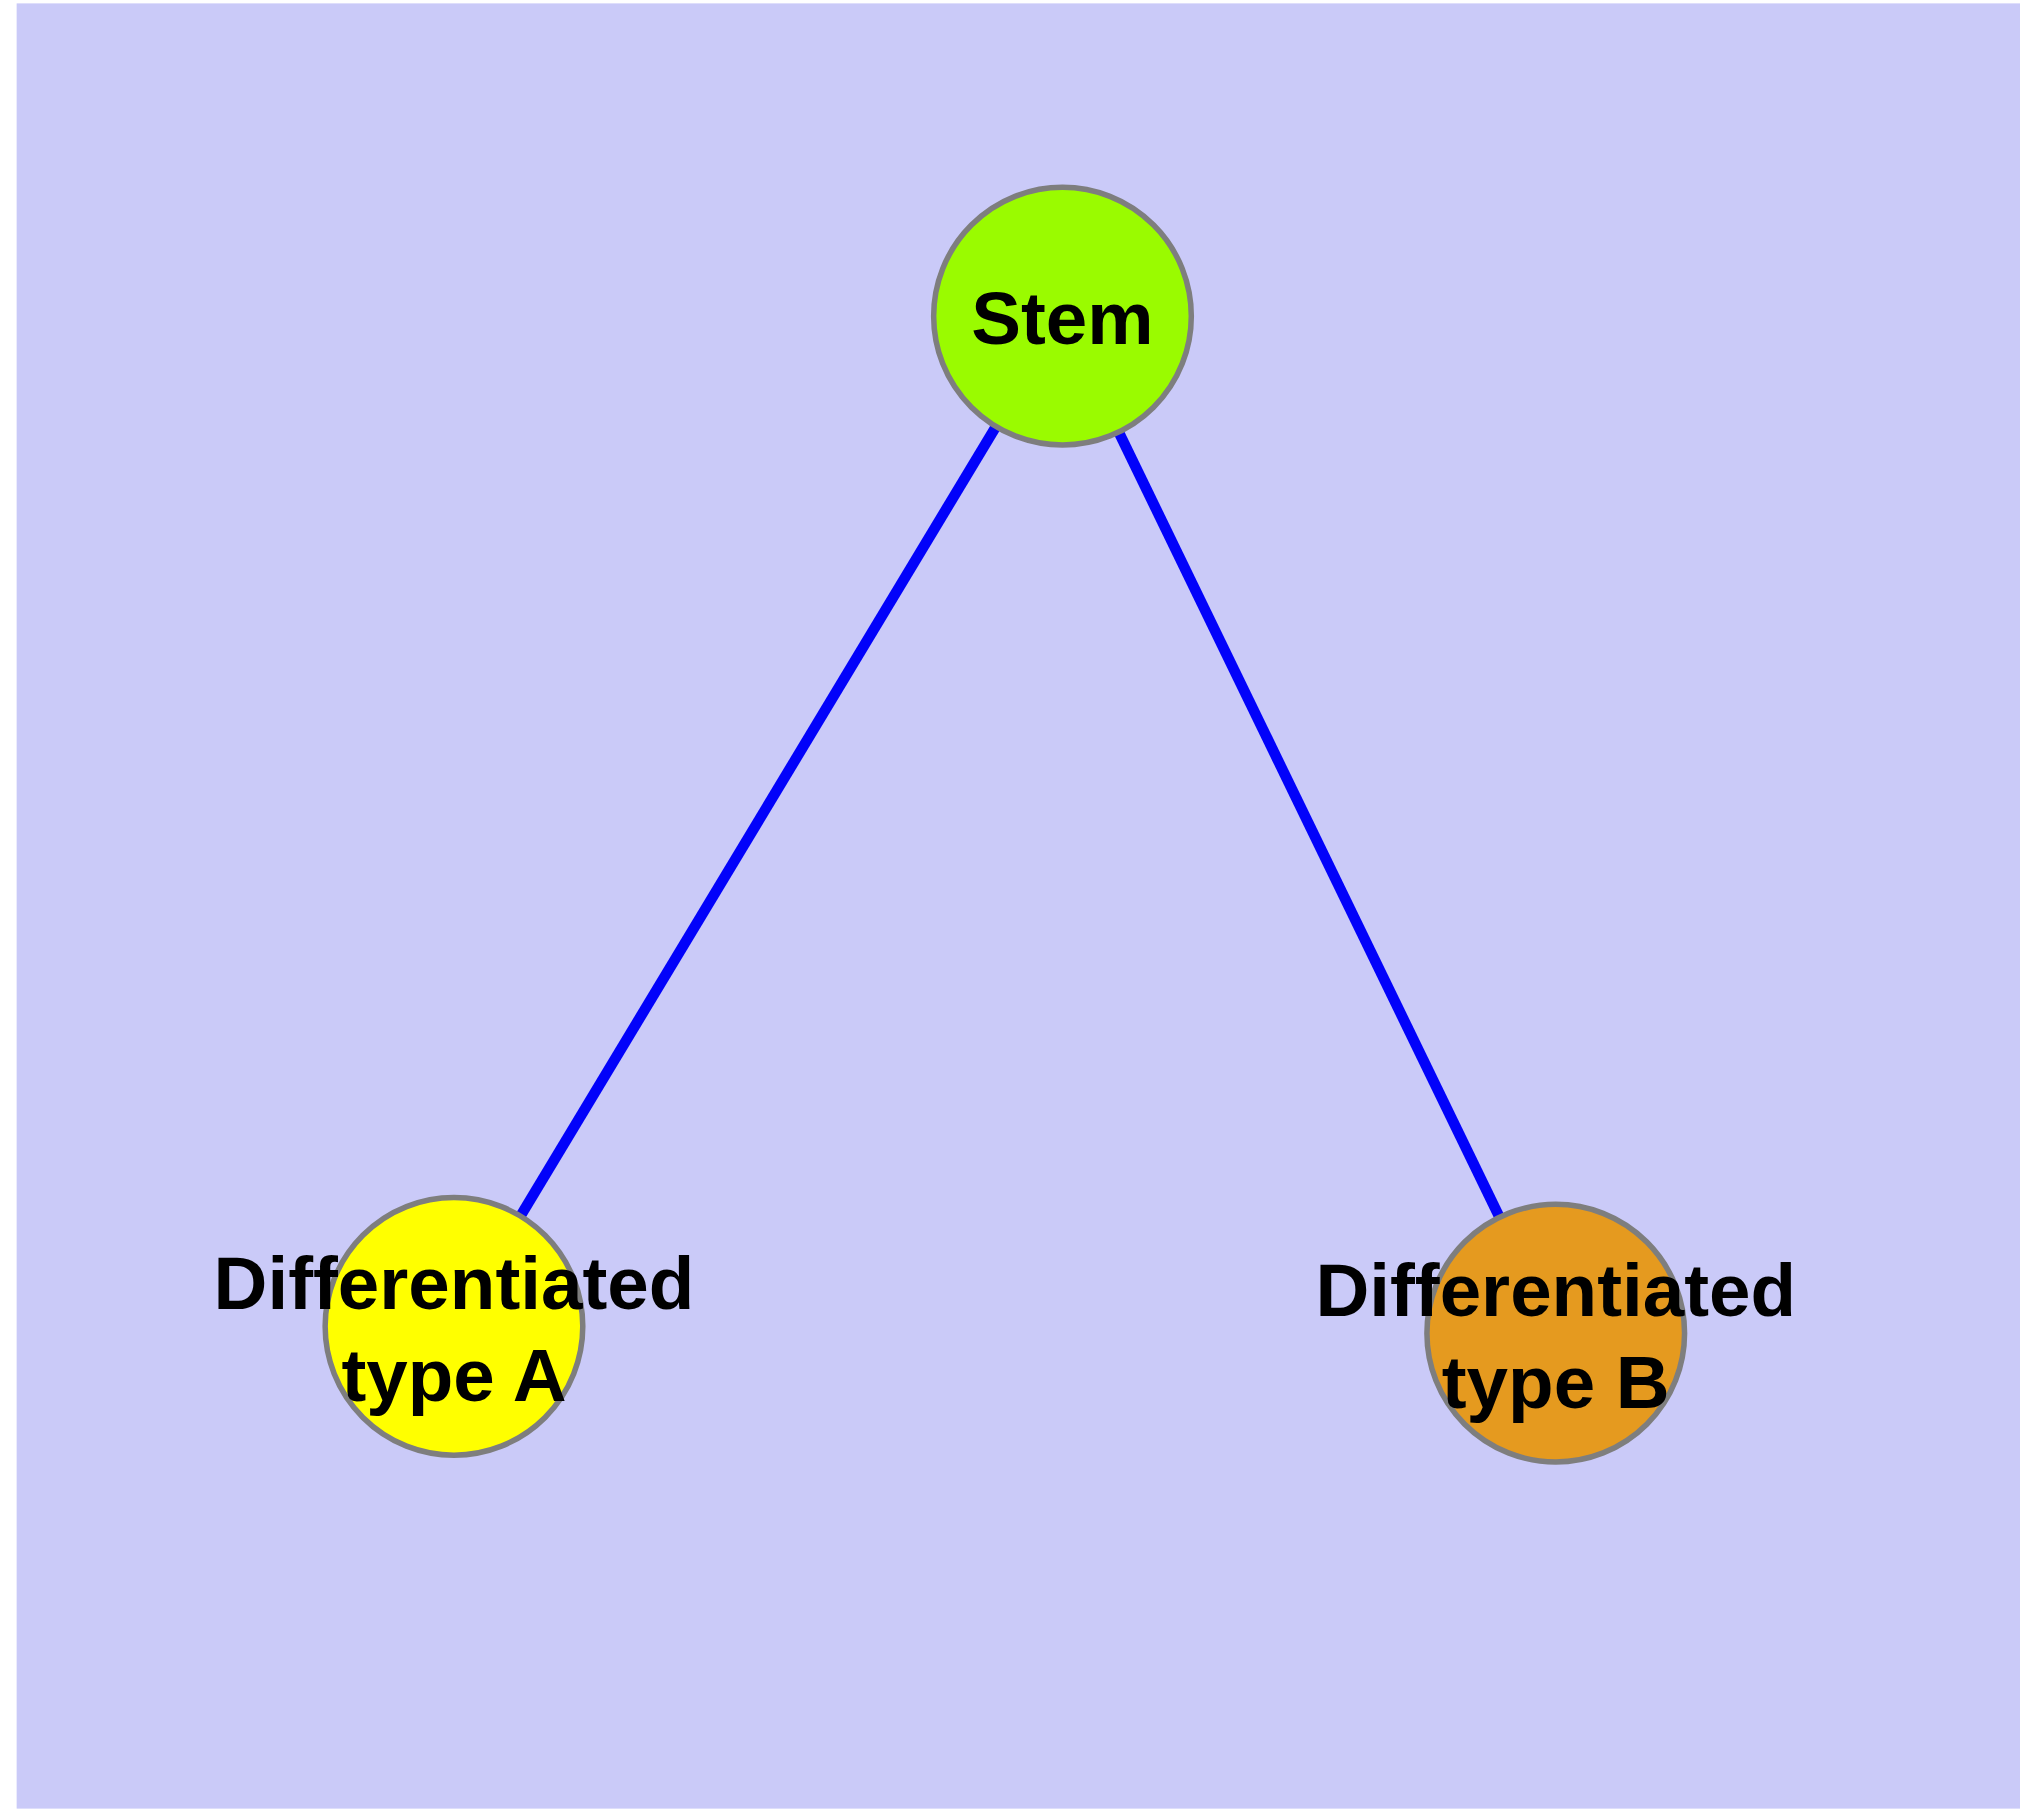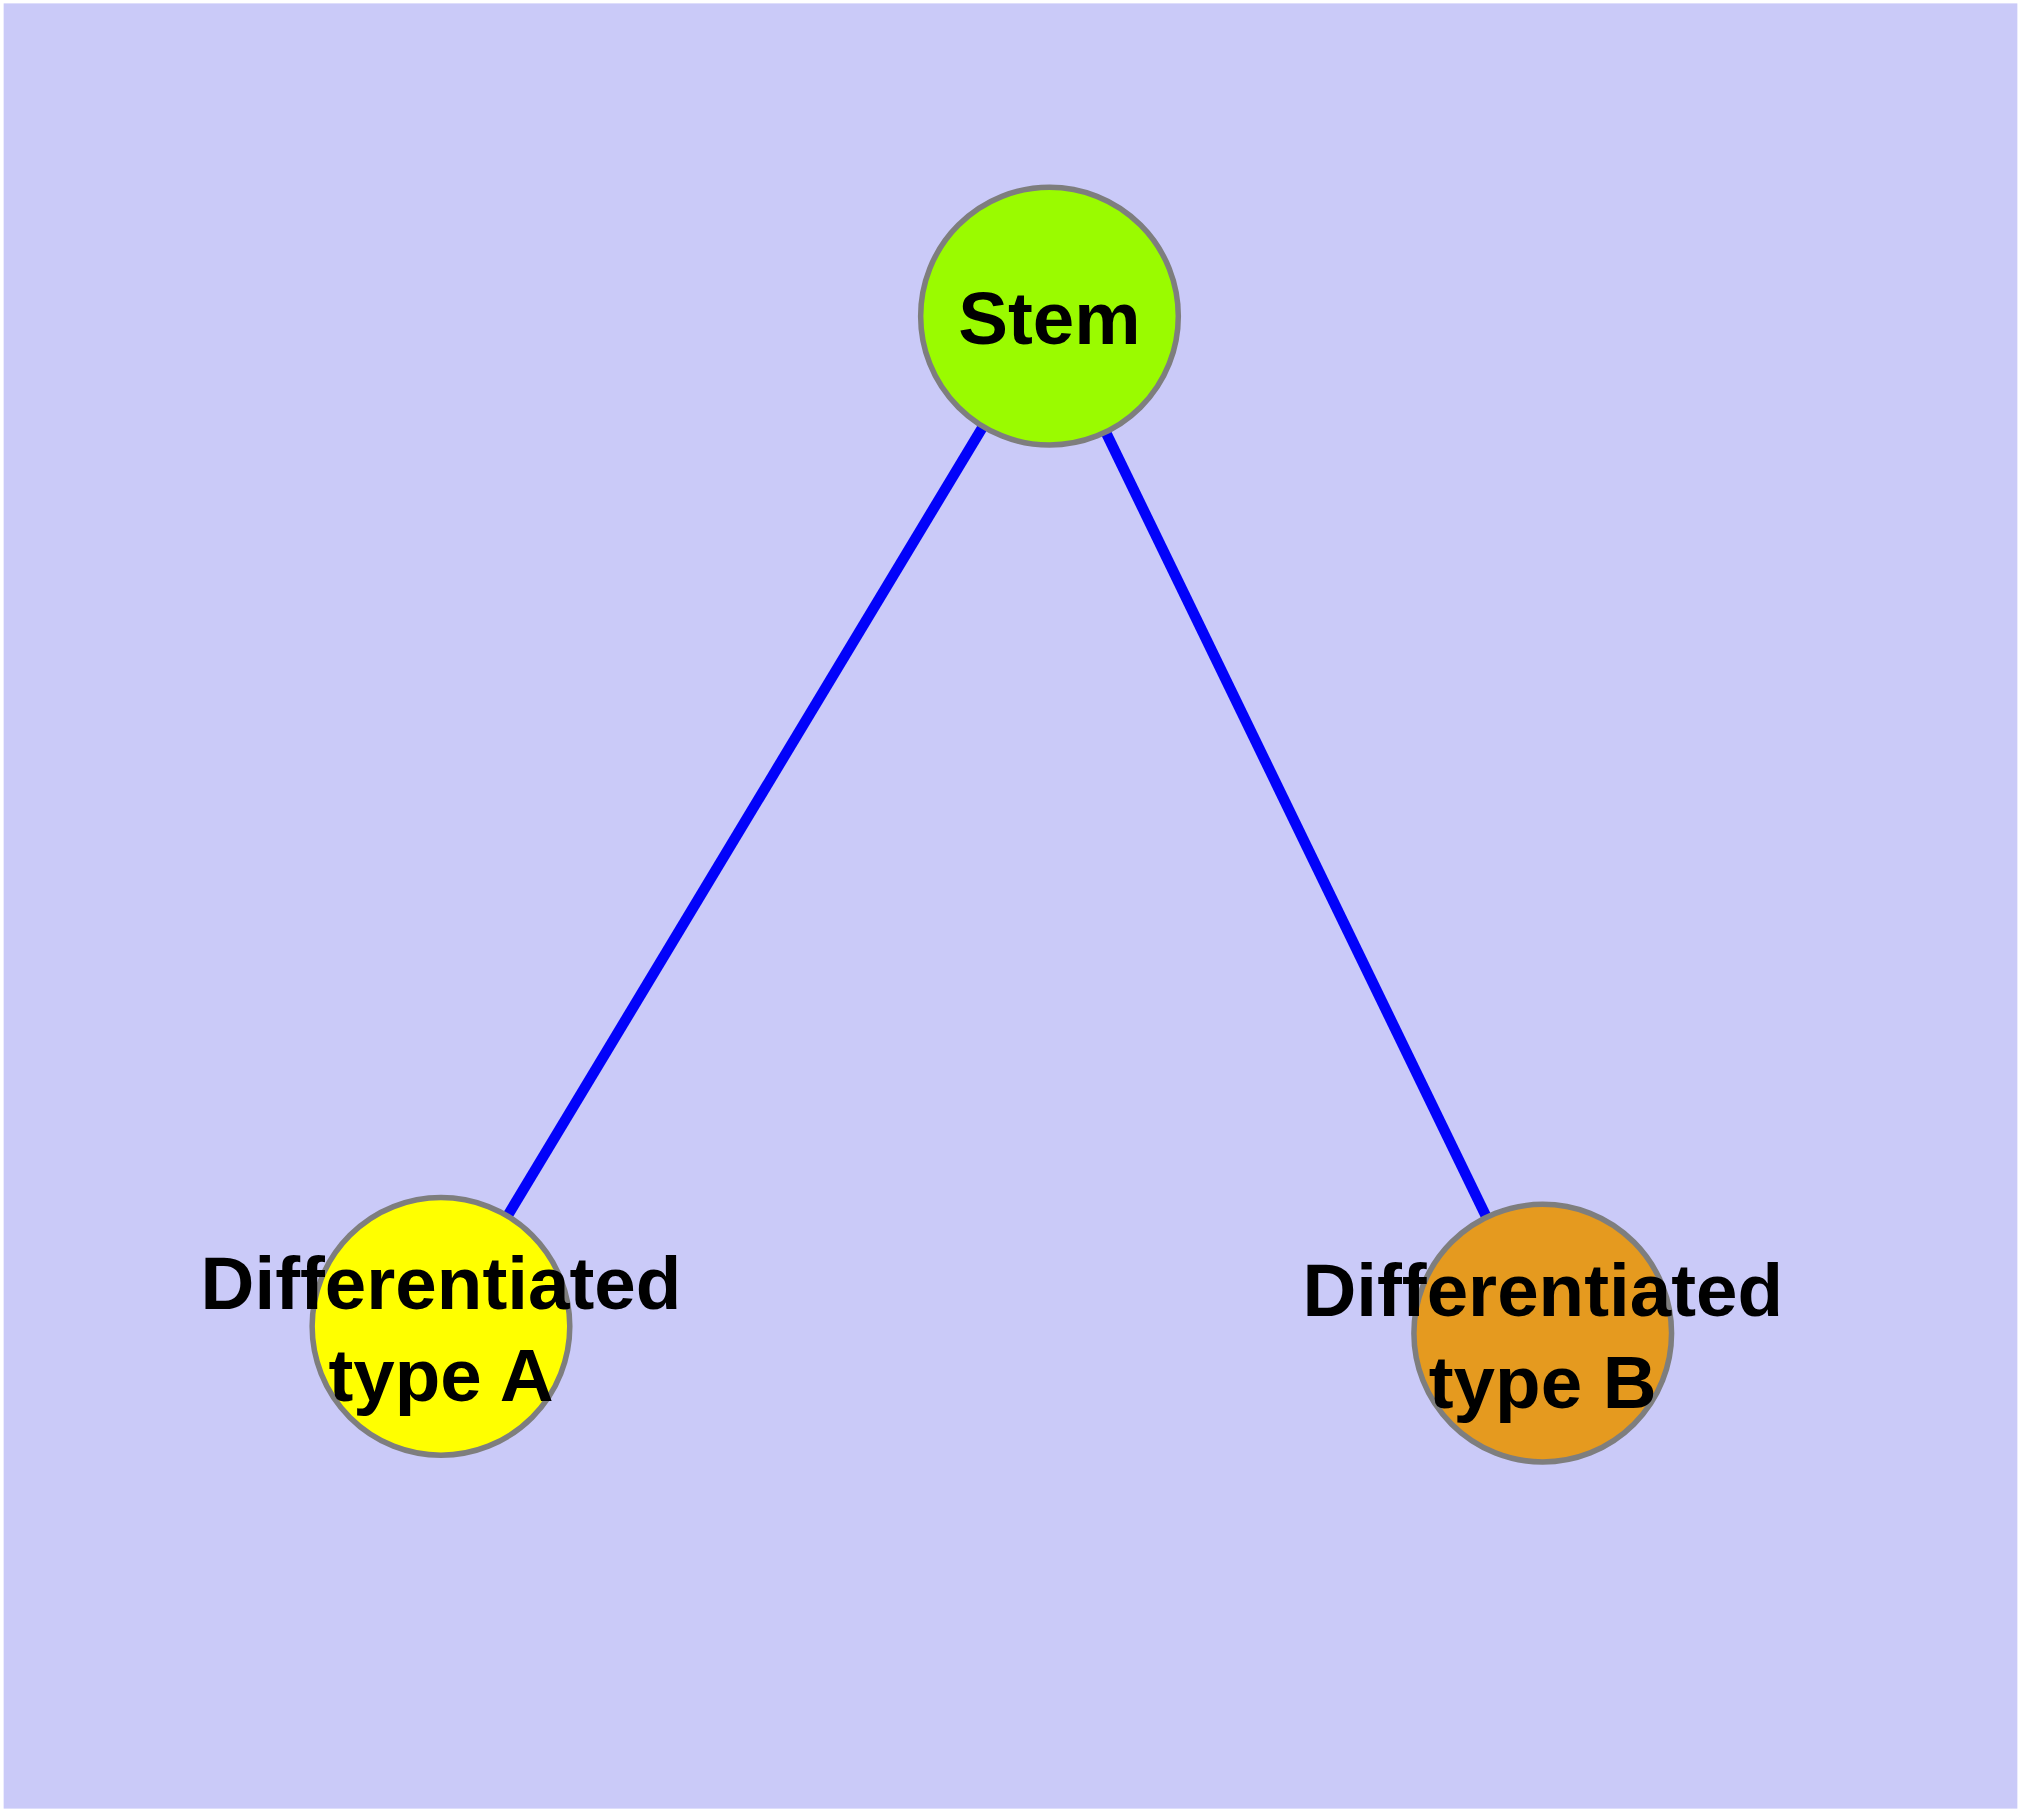--- a/index.html
+++ b/index.html
@@ -7,20 +7,21 @@
     padding: 0;
     width: 2021px;
     height: 1812px;
     background: #ffffff;
     overflow: hidden;
   }
   .diagram-wrap {
     width: 1834px;
     height: 1812px;
     position: relative;
+    margin-left: 13px;
   }
   svg {
     display: block;
     width: 2021px;
     height: 1812px;
   }
   .node-label {
     font-family: "Liberation Sans", "DejaVu Sans", sans-serif;
     font-weight: bold;
     font-size: 88px;

